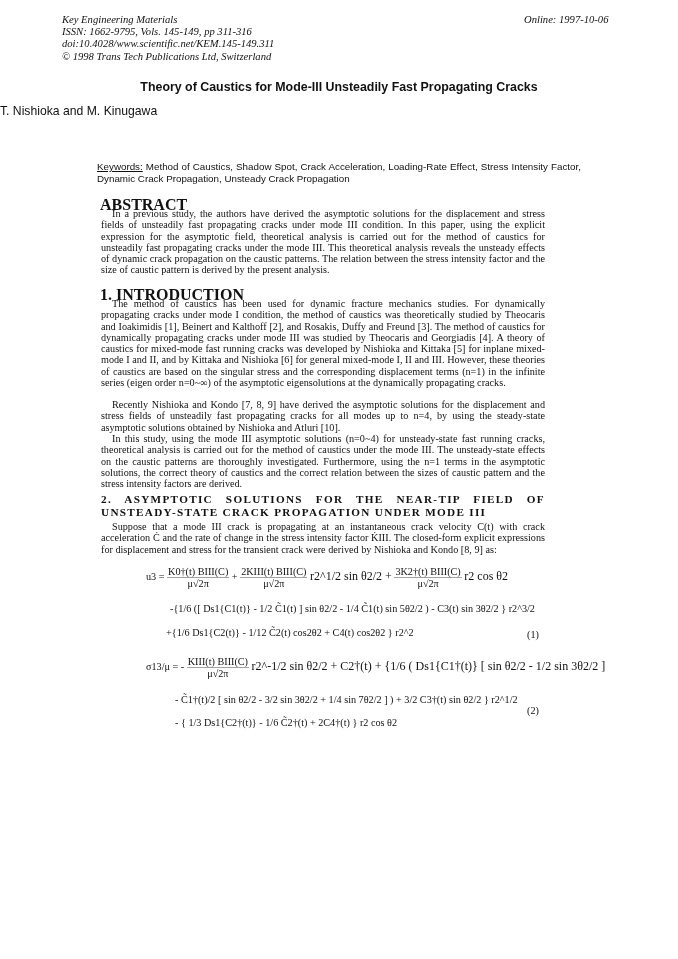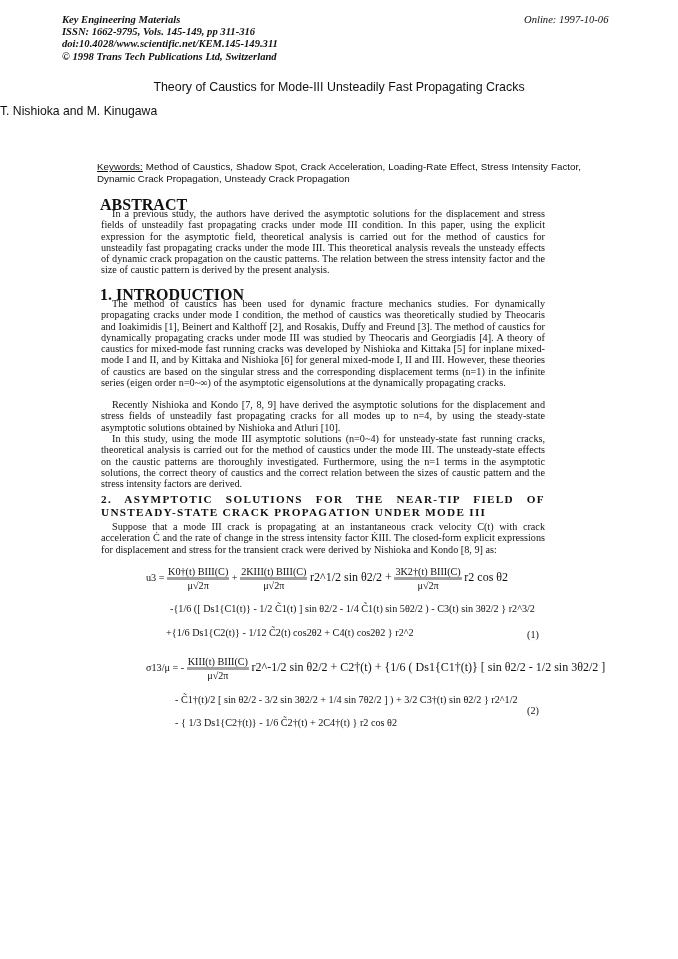--- a/index.html
+++ b/index.html
@@ -1,34 +1,34 @@
 <!DOCTYPE html>
 <html><head>
 <meta charset="utf-8">
 <style>
   html, body { margin: 0; padding: 0; background: #ffffff; }
   body { width: 678px; height: 959px; position: relative; overflow: hidden; color: #111; }
   .serif { font-family: "Liberation Serif", "DejaVu Serif", serif; }
   .sans { font-family: "Liberation Sans", "DejaVu Sans", sans-serif; }
-  #header-left { position: absolute; left: 62px; top: 14px; font-size: 10.6px; line-height: 12.2px; font-style: italic; font-weight: bold; }
+  #header-left { position: absolute; left: 62px; top: 14px; font-size: 10.6px; line-height: 12.2px; font-style: italic; }
   #header-left div { white-space: nowrap; }
   #header-right { position: absolute; left: 524px; top: 14px; font-size: 10.6px; font-style: italic; white-space: nowrap; }
-  #title { position: absolute; left: 0; width: 678px; top: 80px; text-align: center; font-weight: normal; font-size: 12.4px; }
+  #title { position: absolute; left: 0; width: 678px; top: 80px; text-align: center; font-weight: bold; font-size: 12.4px; }
   #authors { position: absolute; left: 0; width: 678px; top: 104px; text-align: left; font-size: 12.2px; }
   #affil { position: absolute; left: 0; width: 678px; top: 128px; text-align: center; font-size: 9.6px; line-height: 12.5px; }
   #keywords { position: absolute; left: 97px; width: 484px; top: 161px; font-size: 9.8px; line-height: 12.3px; text-align: justify; }
   #keywords .kw-label { font-weight: normal; text-decoration: underline; }
   .heading { position: absolute; left: 100px; font-weight: bold; font-size: 16px; white-space: nowrap; }
   .para { position: absolute; left: 101px; width: 444px; font-size: 10.2px; line-height: 11.3px; text-align: justify; }
   .para .ind { padding-left: 11px; }
   .sec2-head { position: absolute; left: 101px; width: 444px; font-weight: bold; font-size: 11.2px; line-height: 13px; text-align: justify; letter-spacing: 1.3px; }
   .eq { position: absolute; font-size: 10.2px; white-space: nowrap; }
   .eqnum { position: absolute; left: 527px; font-size: 10.2px; }
   .frac { display: inline-block; vertical-align: middle; text-align: center; }
-  .frac .num { display: block; border-bottom: 3px solid #a3a3a3; padding: 0 1px; }
+  .frac .num { display: block; border-bottom: 1px solid #a3a3a3; padding: 0 1px; }
   .frac .den { display: block; }
   .small { font-size: 12px; }
 </style>
 </head>
 <body>
 
 <div id="header-left" class="serif">
   <div>Key Engineering Materials</div>
   <div>ISSN: 1662-9795, Vols. 145-149, pp 311-316</div>
   <div>doi:10.4028/www.scientific.net/KEM.145-149.311</div>

